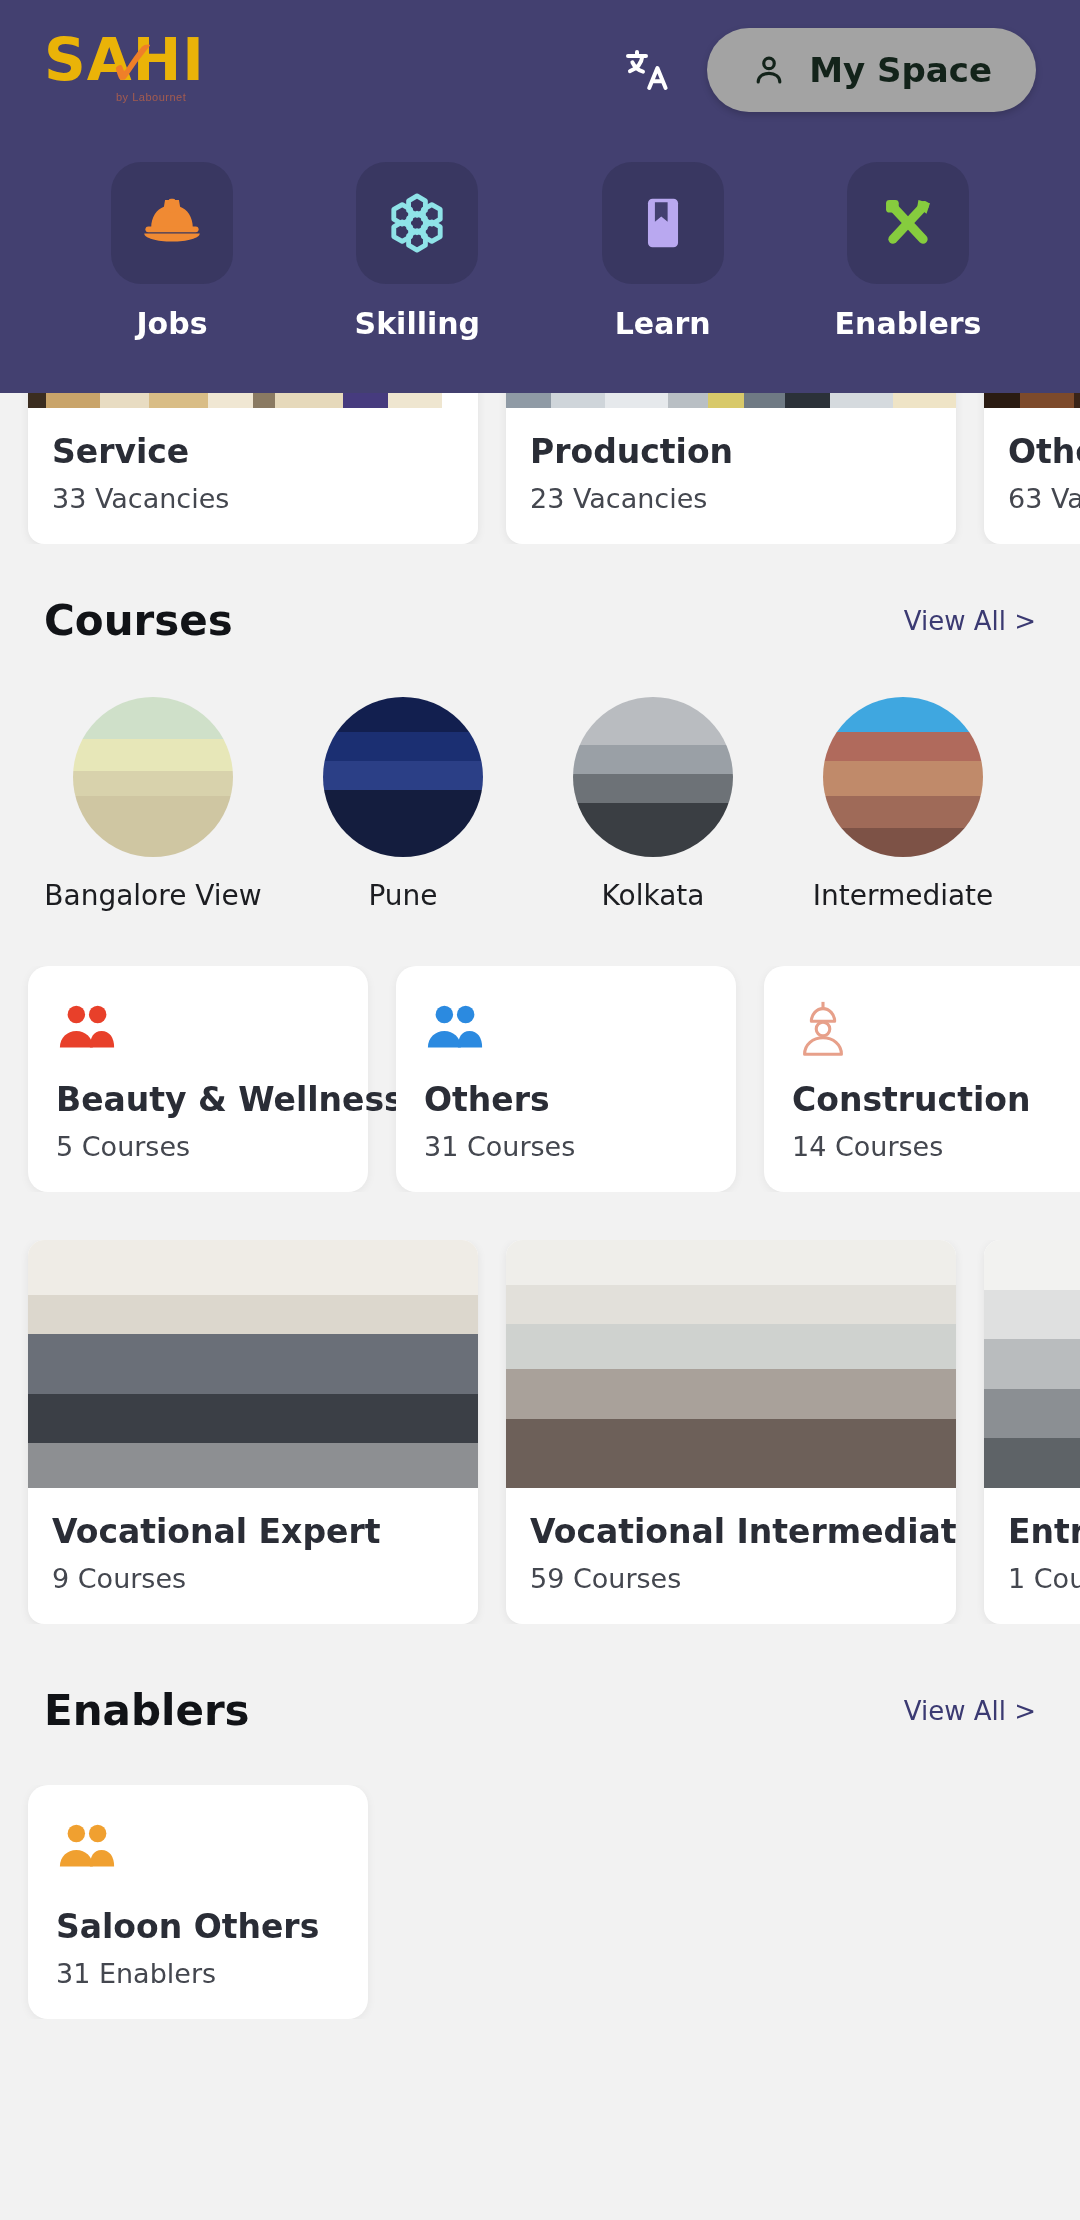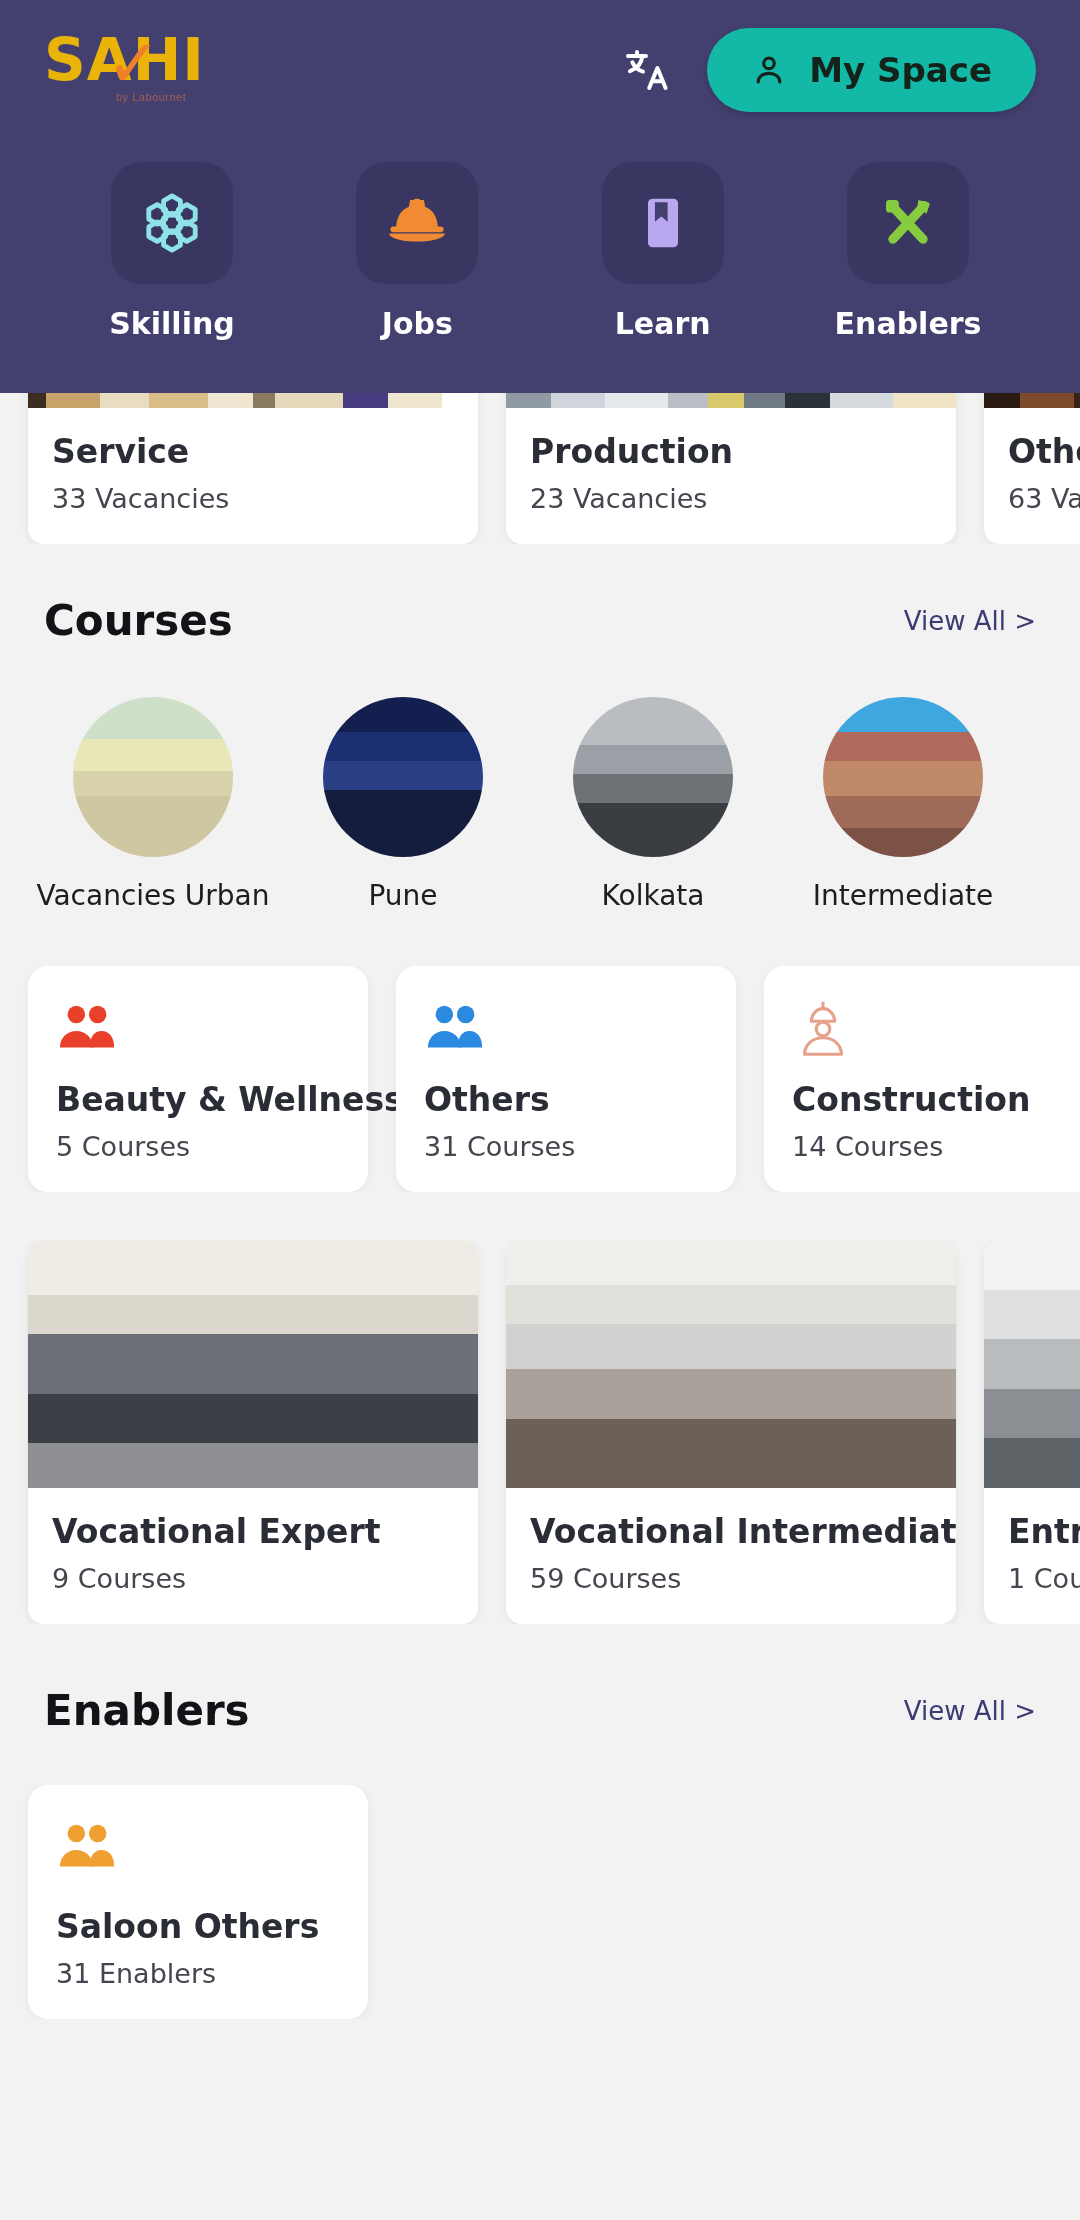--- a/index.html
+++ b/index.html
@@ -44,21 +44,21 @@
   .header-spacer { flex:1; }
   .translate-btn {
     width:66px; height:66px;
     display:flex; align-items:center; justify-content:center;
     margin-right:26px; cursor:pointer;
   }
   .translate-btn svg { width:48px; height:48px; }
   .myspace-btn {
     display:flex; align-items:center; gap:22px;
     height:84px; padding:0 44px;
-    background:#14b8a6; border-radius:42px;
+    background:#a3a3a3; border-radius:42px;
     box-shadow:0 3px 7px rgba(0,0,0,.18);
     cursor:pointer;
   }
   .myspace-btn svg { width:36px; height:36px; }
   .myspace-label {
     font-size:34px; font-weight:700; color:#13231a;
     font-family:"DejaVu Sans", sans-serif; white-space:nowrap;
   }
 
   
@@ -226,21 +226,21 @@
     <div style="height:52px"></div>
     <div class="section-head">
       <div class="section-title">Courses</div>
       <div class="view-all">View All &gt;</div>
     </div>
 
     <div style="height:52px"></div>
     <div class="city-row" id="city-row">
         <div class="city-item">
           <div class="city-circle c-bangalore"></div>
-          <div class="city-name">Vacancies Urban</div>
+          <div class="city-name">Bangalore View</div>
         </div>
         <div class="city-item">
           <div class="city-circle c-pune"></div>
           <div class="city-name">Pune</div>
         </div>
         <div class="city-item">
           <div class="city-circle c-kolkata"></div>
           <div class="city-name">Kolkata</div>
         </div>
         <div class="city-item">
@@ -353,41 +353,41 @@
           <path d="M4.8 20c0-3.6 3.2-5.8 7.2-5.8s7.2 2.2 7.2 5.8"></path>
         </svg>
         <div class="myspace-label">My Space</div>
       </div>
     </div>
 
     <div class="nav-row" id="nav-row">
         <div class="nav-item">
           <div class="nav-tile">
             <svg viewBox="0 0 64 64">
+              <path d="M14 36c0-9 5-16 11-18l1-6h12l1 6c6 2 11 9 11 18z" fill="#f08a33"></path>
+              <rect x="9" y="35" width="46" height="5" rx="2.5" fill="#f08a33"></rect>
+              <path d="M8 41h48c0 4-11 7-24 7S8 45 8 41z" fill="#f08a33"></path>
+              <rect x="29" y="11" width="6" height="12" rx="2" fill="#f08a33"></rect>
+            </svg>
+          </div>
+          <div class="nav-label">Jobs</div>
+        </div>
+        <div class="nav-item">
+          <div class="nav-tile">
+            <svg viewBox="0 0 64 64">
               <polygon points="39.27,27.80 39.27,36.20 32.00,40.40 24.73,36.20 24.73,27.80 32.00,23.60" fill="none" stroke="#8fe3e8" stroke-width="4.2" stroke-linejoin="round"></polygon>
               <polygon points="39.27,12.80 39.27,21.20 32.00,25.40 24.73,21.20 24.73,12.80 32.00,8.60" fill="none" stroke="#8fe3e8" stroke-width="4.2" stroke-linejoin="round"></polygon>
               <polygon points="39.27,42.80 39.27,51.20 32.00,55.40 24.73,51.20 24.73,42.80 32.00,38.60" fill="none" stroke="#8fe3e8" stroke-width="4.2" stroke-linejoin="round"></polygon>
               <polygon points="26.47,20.30 26.47,28.70 19.20,32.90 11.93,28.70 11.93,20.30 19.20,16.10" fill="none" stroke="#8fe3e8" stroke-width="4.2" stroke-linejoin="round"></polygon>
               <polygon points="26.47,35.30 26.47,43.70 19.20,47.90 11.93,43.70 11.93,35.30 19.20,31.10" fill="none" stroke="#8fe3e8" stroke-width="4.2" stroke-linejoin="round"></polygon>
               <polygon points="52.07,20.30 52.07,28.70 44.80,32.90 37.53,28.70 37.53,20.30 44.80,16.10" fill="none" stroke="#8fe3e8" stroke-width="4.2" stroke-linejoin="round"></polygon>
               <polygon points="52.07,35.30 52.07,43.70 44.80,47.90 37.53,43.70 37.53,35.30 44.80,31.10" fill="none" stroke="#8fe3e8" stroke-width="4.2" stroke-linejoin="round"></polygon>
             </svg>
           </div>
           <div class="nav-label">Skilling</div>
-        </div>
-        <div class="nav-item">
-          <div class="nav-tile">
-            <svg viewBox="0 0 64 64">
-              <path d="M14 36c0-9 5-16 11-18l1-6h12l1 6c6 2 11 9 11 18z" fill="#f08a33"></path>
-              <rect x="9" y="35" width="46" height="5" rx="2.5" fill="#f08a33"></rect>
-              <path d="M8 41h48c0 4-11 7-24 7S8 45 8 41z" fill="#f08a33"></path>
-              <rect x="29" y="11" width="6" height="12" rx="2" fill="#f08a33"></rect>
-            </svg>
-          </div>
-          <div class="nav-label">Jobs</div>
         </div>
         <div class="nav-item">
           <div class="nav-tile">
             <svg viewBox="0 0 64 64">
               <rect x="19" y="11" width="26" height="42" rx="4" fill="#b9a8f0"></rect>
               <path d="M25 14h11v17l-5.5-4.6L25 31z" fill="#434070"></path>
             </svg>
           </div>
           <div class="nav-label">Learn</div>
         </div>

